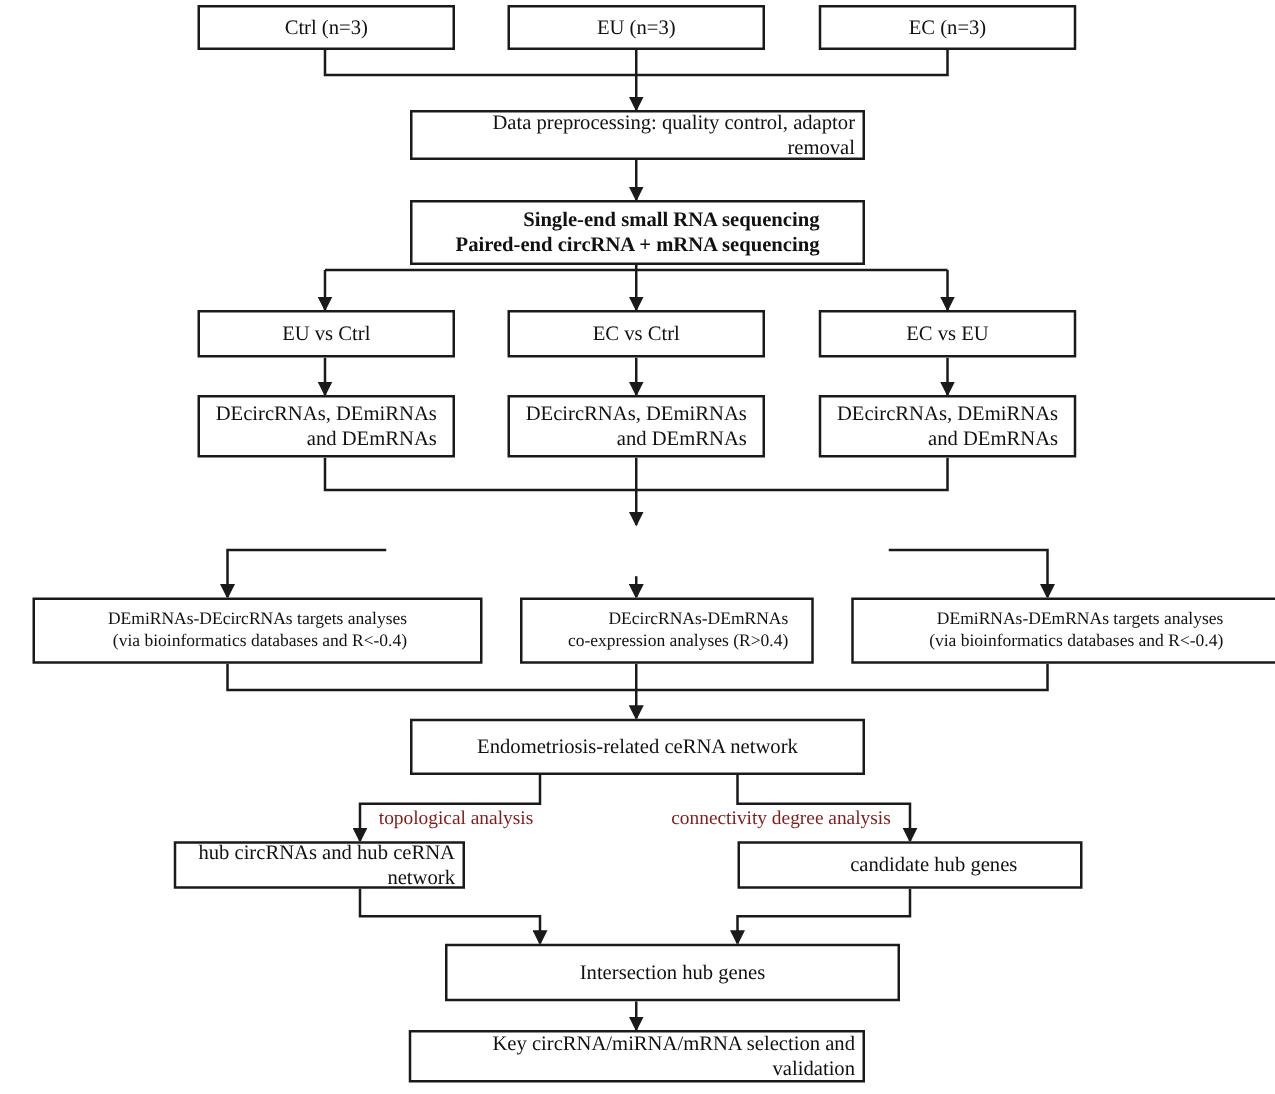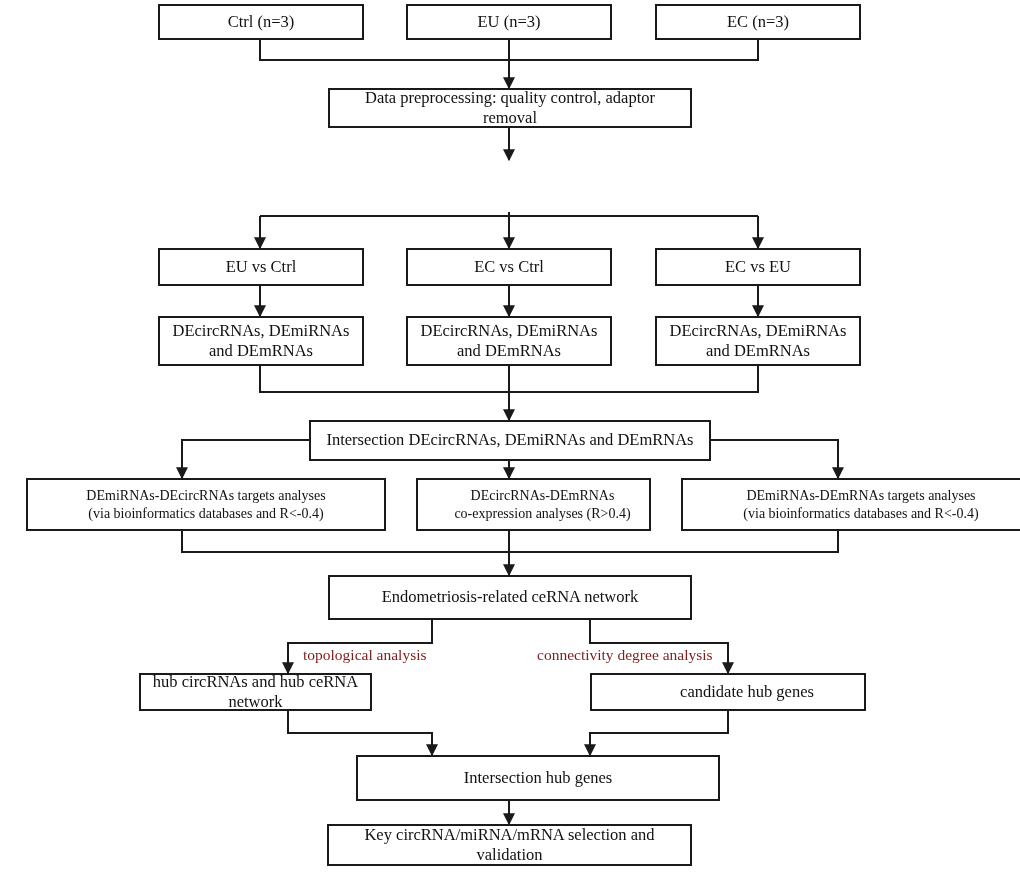--- a/index.html
+++ b/index.html
@@ -25,21 +25,21 @@
     pointer-events: none;
   }
   .node {
     position: absolute;
     box-sizing: border-box;
     border: 2px solid #1a1a1a;
     background: #ffffff;
     display: flex;
     align-items: center;
     justify-content: center;
-    text-align: center;
+    text-align: right;
     color: #111111;
     font-size: 16.5px;
     line-height: 1.22;
     padding: 2px 6px;
   }
   .node .txt {
     display: block;
     white-space: pre-line;
   }
   .node.bold {
@@ -117,20 +117,24 @@
   </div>
 
   <div class="node" style="left:655px; top:4px; width:206px; height:36px;">
     <span class="txt">EC (n=3)</span>
   </div>
 
   <div class="node" style="left:328px; top:88px; width:364px; height:40px;">
     <span class="txt">Data preprocessing: quality control, adaptor removal</span>
   </div>
 
+  <div class="node bold" style="left:328px; top:160px; width:364px; height:52px;">
+    <span class="txt">Single-end small RNA sequencing
+Paired-end circRNA + mRNA sequencing</span>
+  </div>
 
   <div class="node" style="left:158px; top:248px; width:206px; height:38px;">
     <span class="txt">EU vs Ctrl</span>
   </div>
 
   <div class="node" style="left:406px; top:248px; width:206px; height:38px;">
     <span class="txt">EC vs Ctrl</span>
   </div>
 
   <div class="node" style="left:655px; top:248px; width:206px; height:38px;">
@@ -145,23 +149,20 @@
   <div class="node" style="left:406px; top:316px; width:206px; height:50px;">
     <span class="txt">DEcircRNAs, DEmiRNAs
 and DEmRNAs</span>
   </div>
 
   <div class="node" style="left:655px; top:316px; width:206px; height:50px;">
     <span class="txt">DEcircRNAs, DEmiRNAs
 and DEmRNAs</span>
   </div>
 
-  <div class="node" style="left:309px; top:420px; width:402px; height:41px;">
-    <span class="txt">Intersection DEcircRNAs, DEmiRNAs and DEmRNAs</span>
-  </div>
 
   <div class="node small" style="left:2px; top:478px; width:360px; height:53px;">
     <span class="txt">DEmiRNAs-DEcircRNAs targets analyses
 (via bioinformatics databases and R&lt;-0.4)</span>
   </div>
 
   <div class="node small" style="left:392px; top:478px; width:235px; height:53px;padding-left:24px;">
     <span class="txt">DEcircRNAs-DEmRNAs
 co-expression analyses (R&gt;0.4)</span>
   </div>

